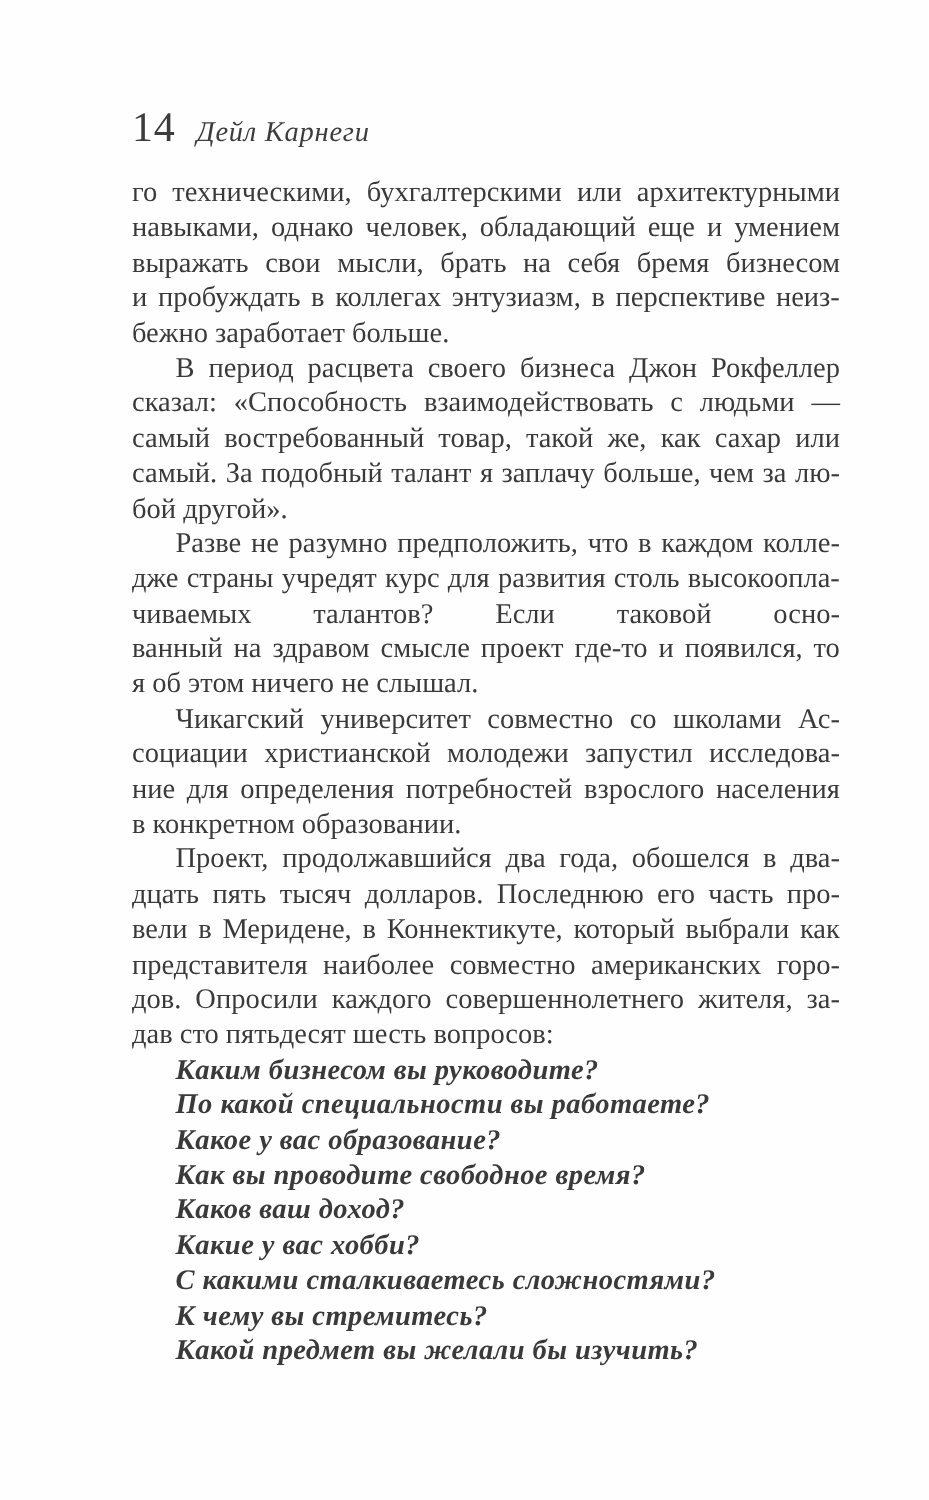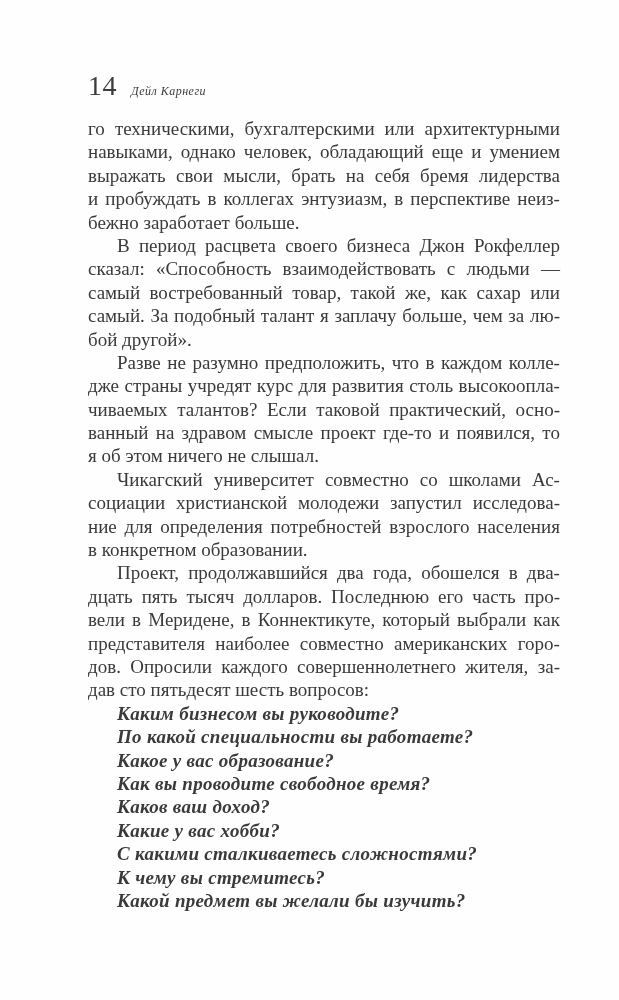--- a/index.html
+++ b/index.html
@@ -25,21 +25,21 @@
     color: #3c3c3c;
     height: 24px;
   }
   .page-number {
     font-size: 28px;
     line-height: 24px;
     letter-spacing: 0.5px;
   }
   .running-title {
     font-style: italic;
-    font-size: 12px;
+    font-size: 19px;
     letter-spacing: 0.5px;
   }
   .text-block {
     margin-top: 19px;
     font-size: 19px;
     line-height: 23.4px;
     color: #3a3a3a;
   }
   .line {
     height: 23.4px;
@@ -90,21 +90,21 @@
         <span>умением</span>
       </div>
       <div class="line jline">
         <span>выражать</span>
         <span>свои</span>
         <span>мысли,</span>
         <span>брать</span>
         <span>на</span>
         <span>себя</span>
         <span>бремя</span>
-        <span>лидерства</span>
+        <span>бизнесом</span>
       </div>
       <div class="line jline">
         <span>и</span>
         <span>пробуждать</span>
         <span>в</span>
         <span>коллегах</span>
         <span>энтузиазм,</span>
         <span>в</span>
         <span>перспективе</span>
         <span>неиз-</span>
@@ -168,21 +168,20 @@
         <span>для</span>
         <span>развития</span>
         <span>столь</span>
         <span>высокоопла-</span>
       </div>
       <div class="line jline">
         <span>чиваемых</span>
         <span>талантов?</span>
         <span>Если</span>
         <span>таковой</span>
-        <span>практический,</span>
         <span>осно-</span>
       </div>
       <div class="line jline">
         <span>ванный</span>
         <span>на</span>
         <span>здравом</span>
         <span>смысле</span>
         <span>проект</span>
         <span>где-то</span>
         <span>и</span>

